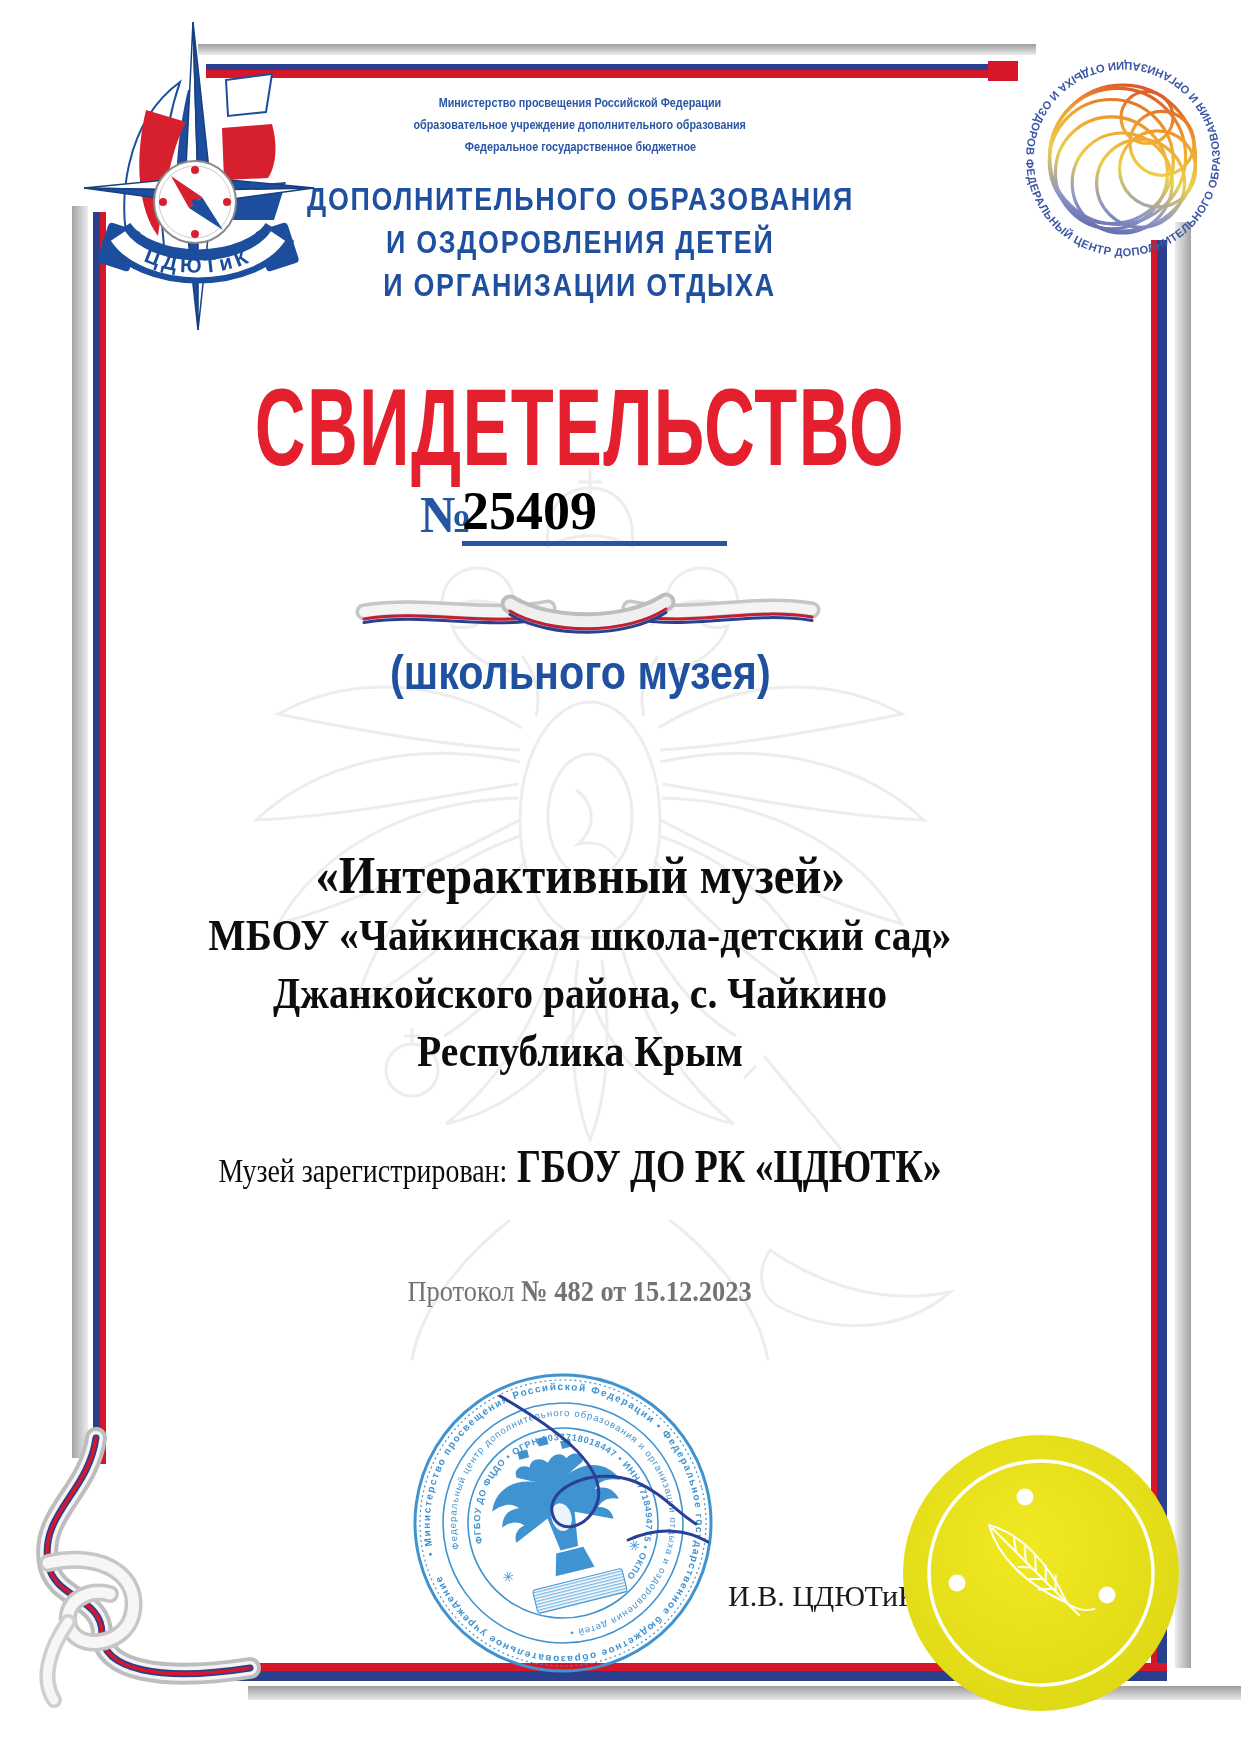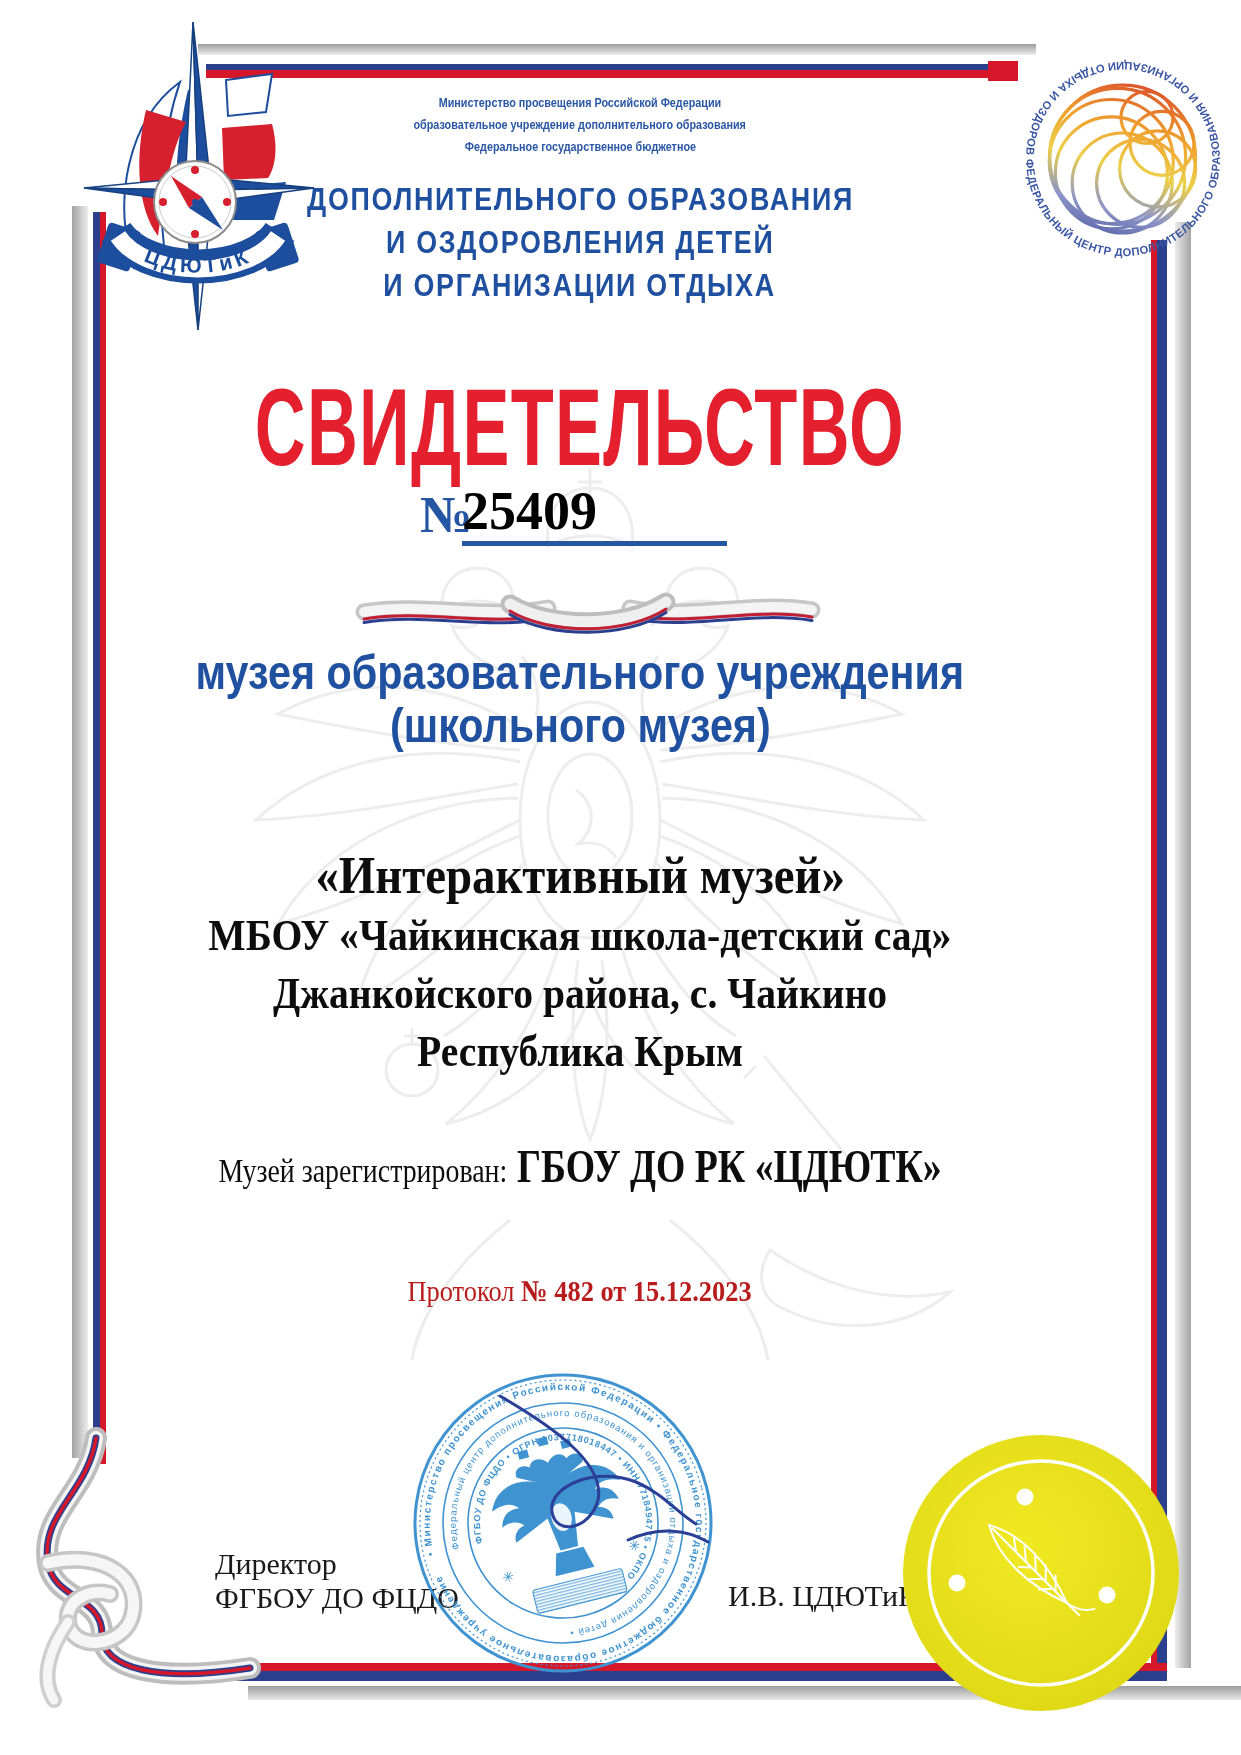--- a/index.html
+++ b/index.html
@@ -41,21 +41,21 @@
   .subject { left:55px; top:646px; width:1050px; color:#2050a0; font-weight:bold; font-size:48px; line-height:53px; }
   .subject .cond { transform:scaleX(0.86); }
   .museum-name { left:55px; top:846px; width:1050px; font-family:"Liberation Serif",serif; font-weight:bold; font-size:52px; color:#0d0d0d; }
   .museum-name .cond { transform:scaleX(0.9); }
   .institution { left:55px; top:907px; width:1050px; font-family:"Liberation Serif",serif; font-weight:bold; font-size:44px; line-height:58px; color:#0d0d0d; }
   .institution .cond { transform:scaleX(0.9); }
   .registered { left:55px; top:1140px; width:1050px; font-family:"Liberation Serif",serif; color:#0d0d0d; }
   .registered .cond { transform:scaleX(0.82); }
   .registered .label { font-size:34px; }
   .registered .value { font-size:46px; font-weight:bold; margin-left:12px; }
-  .protocol { left:55px; top:1274px; width:1050px; font-family:"Liberation Serif",serif; font-size:30px; color:#b91c1c; }
+  .protocol { left:55px; top:1274px; width:1050px; font-family:"Liberation Serif",serif; font-size:30px; color:#737373; }
   .protocol .cond { transform:scaleX(0.88); }
   .protocol .value { font-weight:bold; }
   .director { left:215px; top:1547px; font-family:"Liberation Serif",serif; font-size:30px; line-height:34px; color:#1a1a1a; }
   .signer { left:728px; top:1579px; font-family:"Liberation Serif",serif; font-size:30px; color:#1a1a1a; }
 
   
   .wm { position:absolute; z-index:0; }
   .deco { position:absolute; z-index:3; }
   .logo { position:absolute; z-index:4; }
   .stamp { position:absolute; z-index:4; }
@@ -145,21 +145,20 @@
       <path d="M272,33 C335,45 392,25 454,35" stroke="#c21f35" stroke-width="3"></path>
       <path d="M272,36.5 C335,48.5 392,28.5 454,38.5" stroke="#2b3f8f" stroke-width="3"></path>
       <path d="M152,22 C192,46 268,46 308,20" stroke="#bdbdbd" stroke-width="19"></path>
       <path d="M152,22 C192,46 268,46 308,20" stroke="#efefef" stroke-width="11"></path>
       <path d="M152,29 C192,53 268,53 308,27" stroke="#c21f35" stroke-width="3"></path>
       <path d="M152,32.5 C192,56.5 268,56.5 308,30.5" stroke="#2b3f8f" stroke-width="3"></path>
     </g>
   </svg>
 
   <div class="txt subject center-text">
-    <div><span class="cond">музея образовательного учреждения</span></div>
     <div><span class="cond">(школьного музея)</span></div>
   </div>
 
   <div class="txt museum-name center-text">
     <span class="cond">«Интерактивный музей»</span>
   </div>
 
   <div class="txt institution center-text">
     <div><span class="cond">МБОУ «Чайкинская школа-детский сад»</span></div>
     <div><span class="cond">Джанкойского района, с. Чайкино</span></div>
@@ -172,24 +171,20 @@
     </span>
   </div>
 
   <div class="txt protocol center-text">
     <span class="cond">
       <span>Протокол</span>
       <span class="value">№ 482 от 15.12.2023</span>
     </span>
   </div>
 
-  <div class="txt director">
-    <div>Директор</div>
-    <div>ФГБОУ ДО ФЦДО</div>
-  </div>
   <div class="txt signer">И.В. ЦДЮТиК</div>
 
   <svg class="logo" style="left:76px; top:20px;" width="246" height="316" viewBox="0 0 246 316">
 
     <path d="M58,248 C36,180 52,100 104,62 C84,120 82,190 90,240 Z" fill="#ffffff" stroke="#1d4e9e" stroke-width="2"></path>
     <path d="M112,70 C100,120 98,170 102,204 L118,204 L118,70 Z" fill="#1d4e9e"></path>
     <path d="M70,90 C58,140 62,190 82,216 C88,176 94,132 110,102 Z" fill="#d6202e"></path>
     <path d="M150,60 L196,54 L190,92 L152,96 Z" fill="#ffffff" stroke="#1d4e9e" stroke-width="2"></path>
     <path d="M146,108 L196,104 C202,126 200,146 192,158 L148,160 Z" fill="#d6202e"></path>
     <path d="M140,168 L210,162 L198,200 L146,200 Z" fill="#1d4e9e"></path>

